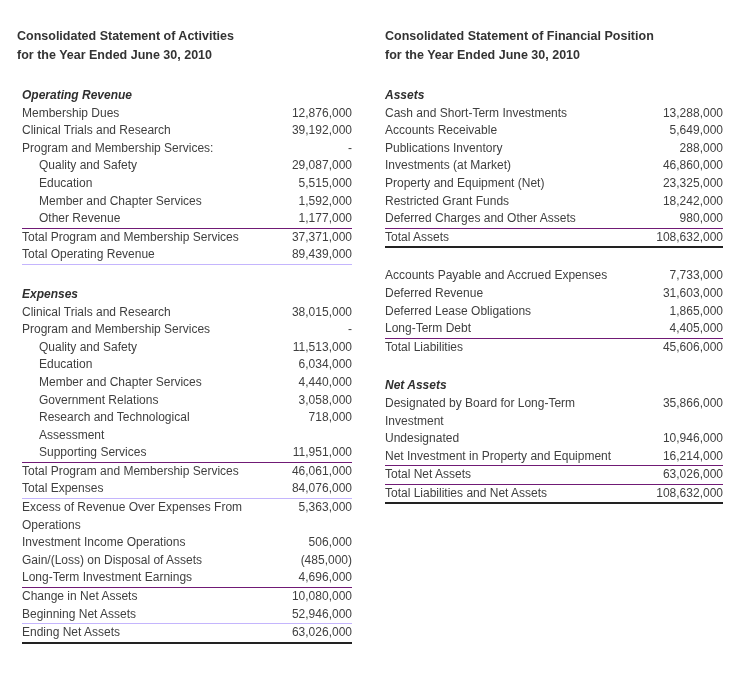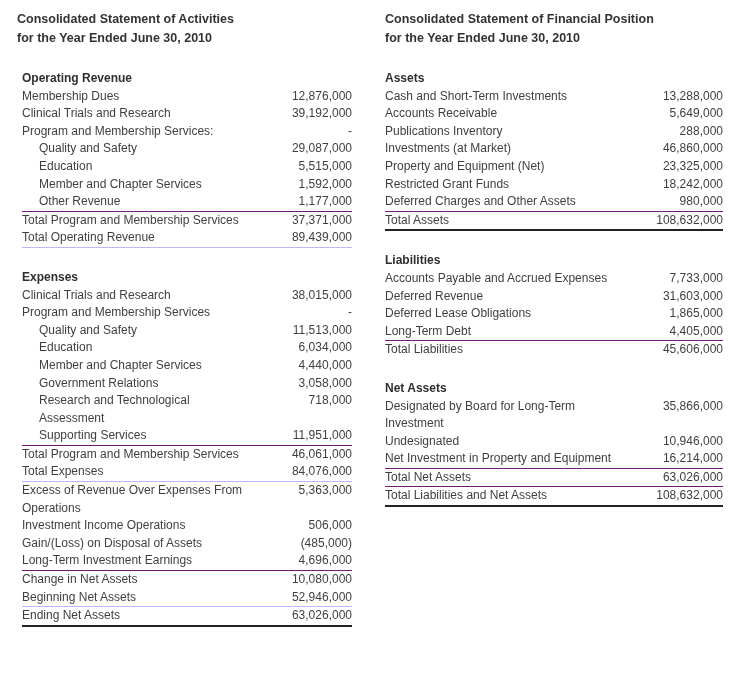--- a/index.html
+++ b/index.html
@@ -14,20 +14,21 @@
 
   .column{position:absolute;top:0;}
   .col-left{left:0;width:368px;}
   .col-right{left:368px;width:367px;}
 
   .stmt-title{
     font-size:12.5px;font-weight:bold;color:#333333;
     line-height:19px;
     padding-top:10px;
     padding-left:17px;
+    margin-top:17px;
   }
   .col-right .stmt-title{padding-left:17px;}
 
   .stmt-title .line2{font-weight:bold;}
 
   .tbl{
     margin-top:20px;
     margin-left:22px;
     margin-right:0;
     width:330px;
@@ -42,21 +43,21 @@
   .tbl td{
     padding:0;
     line-height:17.6px;
     vertical-align:top;
     font-size:12px;
     color:#3f3f3f;
   }
   td.lbl{text-align:left;padding-right:8px;}
   td.val{text-align:right;white-space:nowrap;width:90px;}
 
-  .sec-head td{font-weight:bold;color:#2f2f2f;padding-top:2px;}
+  .sec-head td{font-weight:bold;color:#2f2f2f;padding-top:2px;font-style:italic;}
   .indent td.lbl{padding-left:17px;}
 
   tr.rule-top td{border-top:1px solid #701a75;}
   tr.rule-bottom td{border-bottom:1px solid #c4b5fd;}
   tr.rule-thick-bottom td{border-bottom:2.5px solid #222222;}
 
   tr.gap td{height:19px;line-height:19px;font-size:12px;}
 </style>
 </head>
 <body>
@@ -234,24 +235,20 @@
           <td class="val">980,000</td>
         </tr>
         <tr class="rule-top rule-thick-bottom">
           <td class="lbl">Total Assets</td>
           <td class="val">108,632,000</td>
         </tr>
         <tr class="gap">
             <td></td>
             <td></td>
           </tr>
-        <tr class="sec-head">
-          <td class="lbl">Liabilities</td>
-          <td class="val"></td>
-        </tr>
         <tr>
           <td class="lbl">Accounts Payable and Accrued Expenses</td>
           <td class="val">7,733,000</td>
         </tr>
         <tr>
           <td class="lbl">Deferred Revenue</td>
           <td class="val">31,603,000</td>
         </tr>
         <tr>
           <td class="lbl">Deferred Lease Obligations</td>

